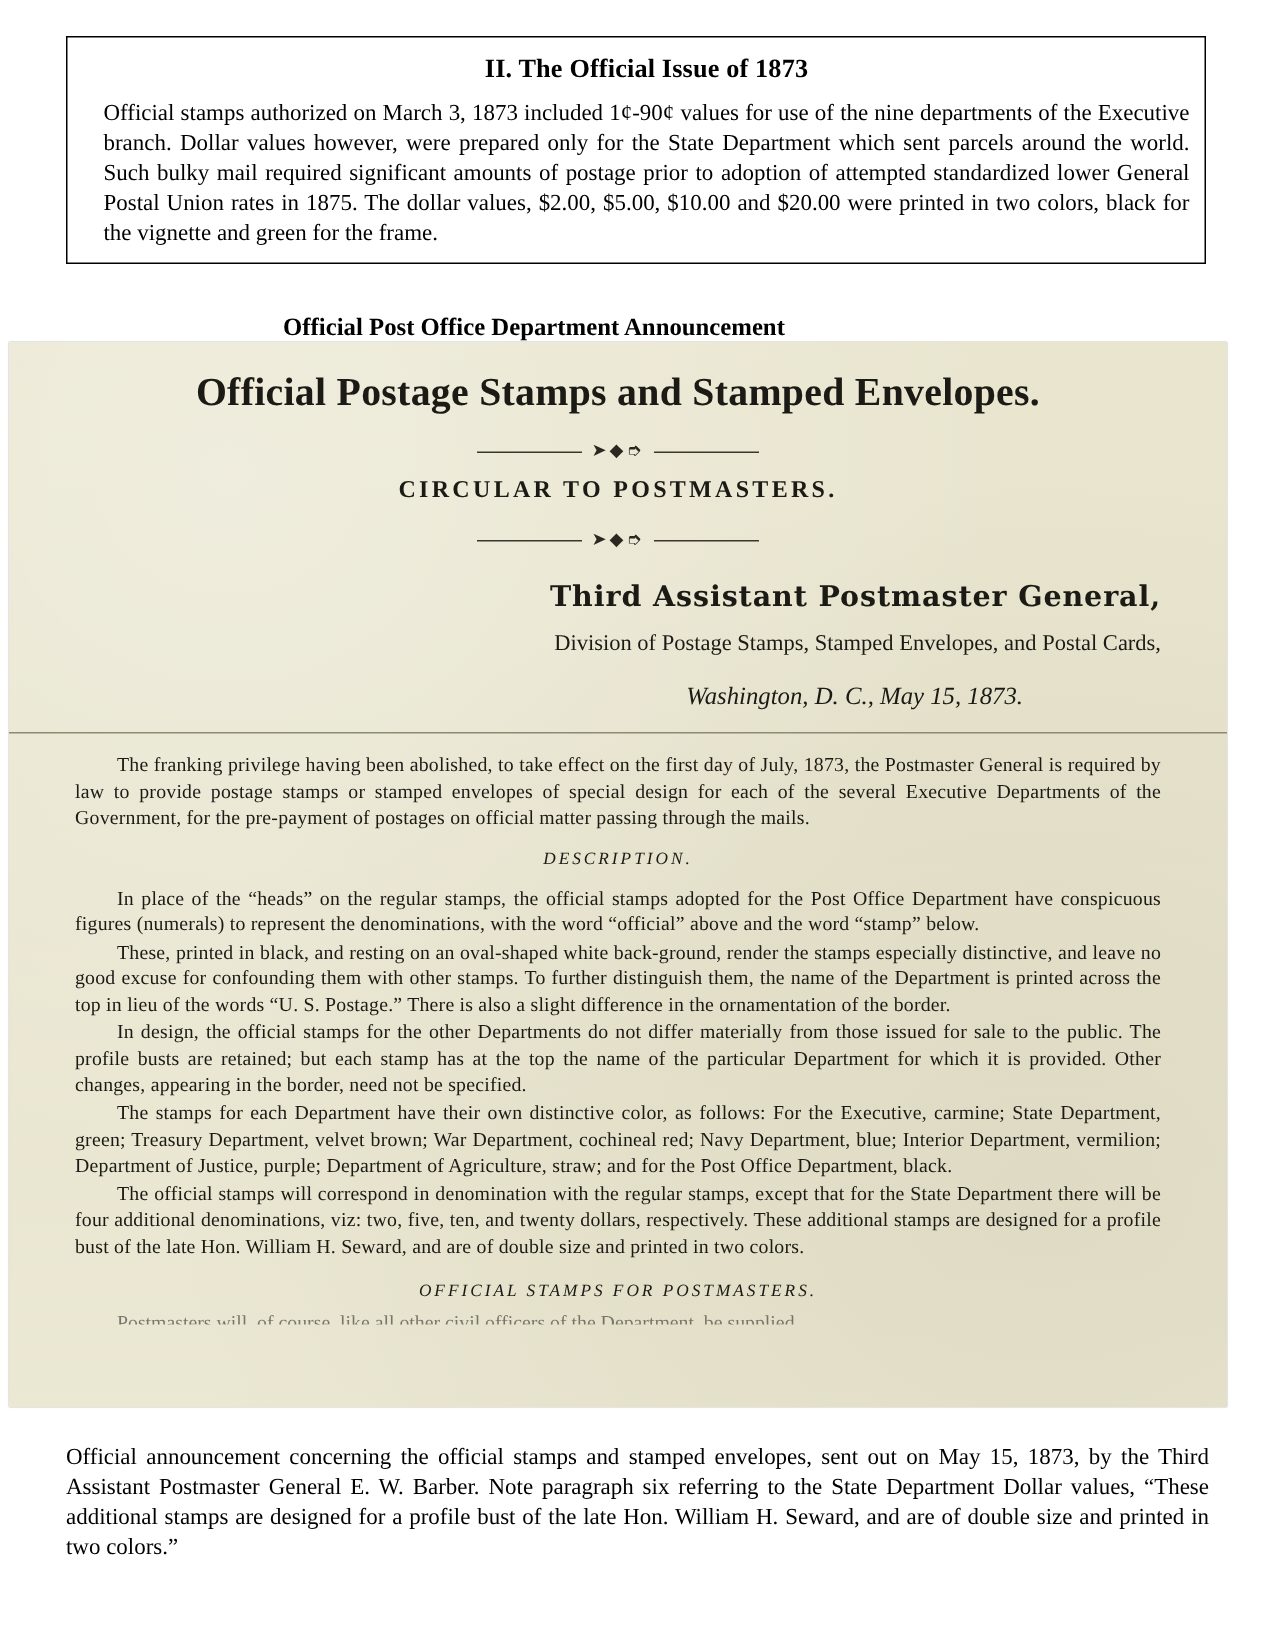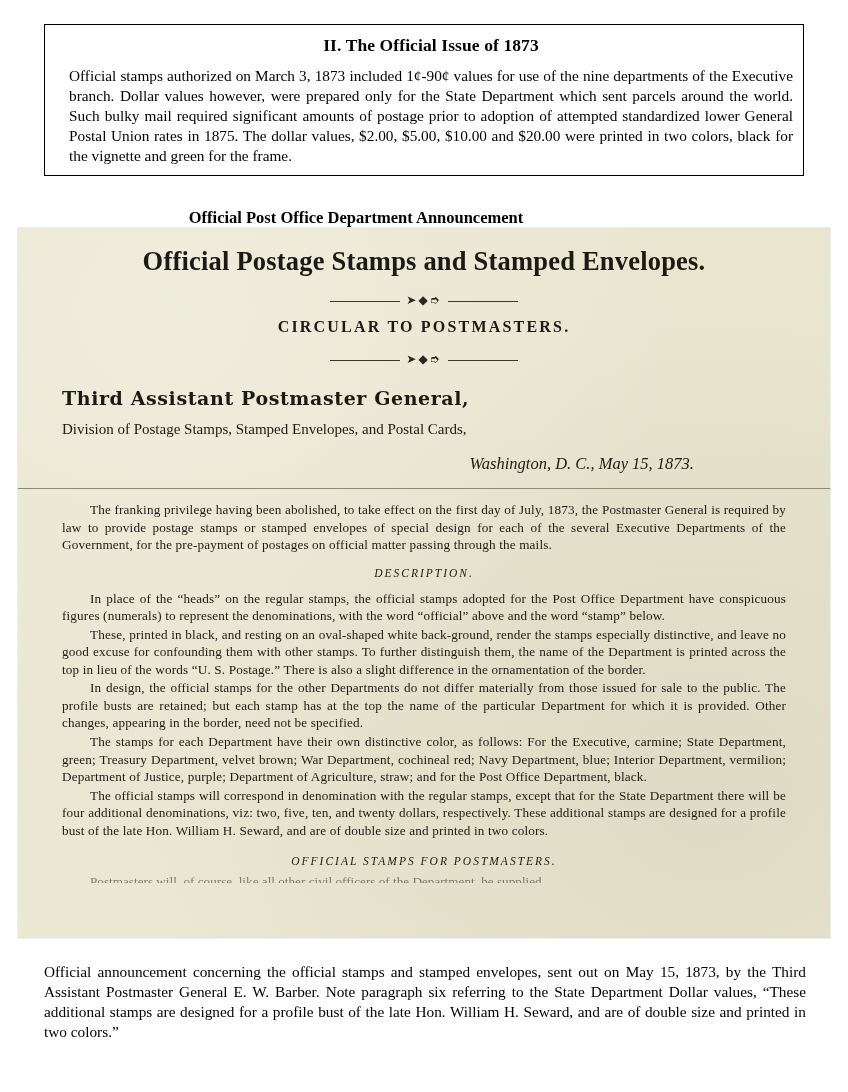--- a/index.html
+++ b/index.html
@@ -49,21 +49,21 @@
     top: 208px;
     width: 712px;
     text-align: center;
     font-size: 16.5px;
     font-weight: bold;
   }
 
   
   .circular {
     position: absolute;
-    left: 18px;
+    left: 6px;
     top: 228px;
     width: 812px;
     height: 710px;
     background: #eae7d2;
     box-shadow: 0 0 1px rgba(0,0,0,0.4);
     overflow: hidden;
     color: #1b1a15;
   }
   .circular::after {
     
@@ -118,29 +118,29 @@
     letter-spacing: 1px;
     margin: 18px 0 2px 0;
   }
   .c-officeofthe {
     text-align: center;
     font-size: 11.5px;
     letter-spacing: 2.4px;
     margin: 4px 0 10px 0;
   }
   .c-third {
-    text-align: left;
+    text-align: right;
     font-family: "DejaVu Serif", serif;
     font-weight: bold;
     font-size: 19px;
     letter-spacing: 0.6px;
     margin: 20px 0 12px 0;
   }
   .c-division {
-    text-align: left;
+    text-align: right;
     font-size: 15px;
     margin: 4px 0 16px 0;
   }
   .c-place {
     text-align: right;
     font-style: italic;
     font-size: 16.5px;
     margin: 2px 92px 14px 0;
   }
   .rule {

